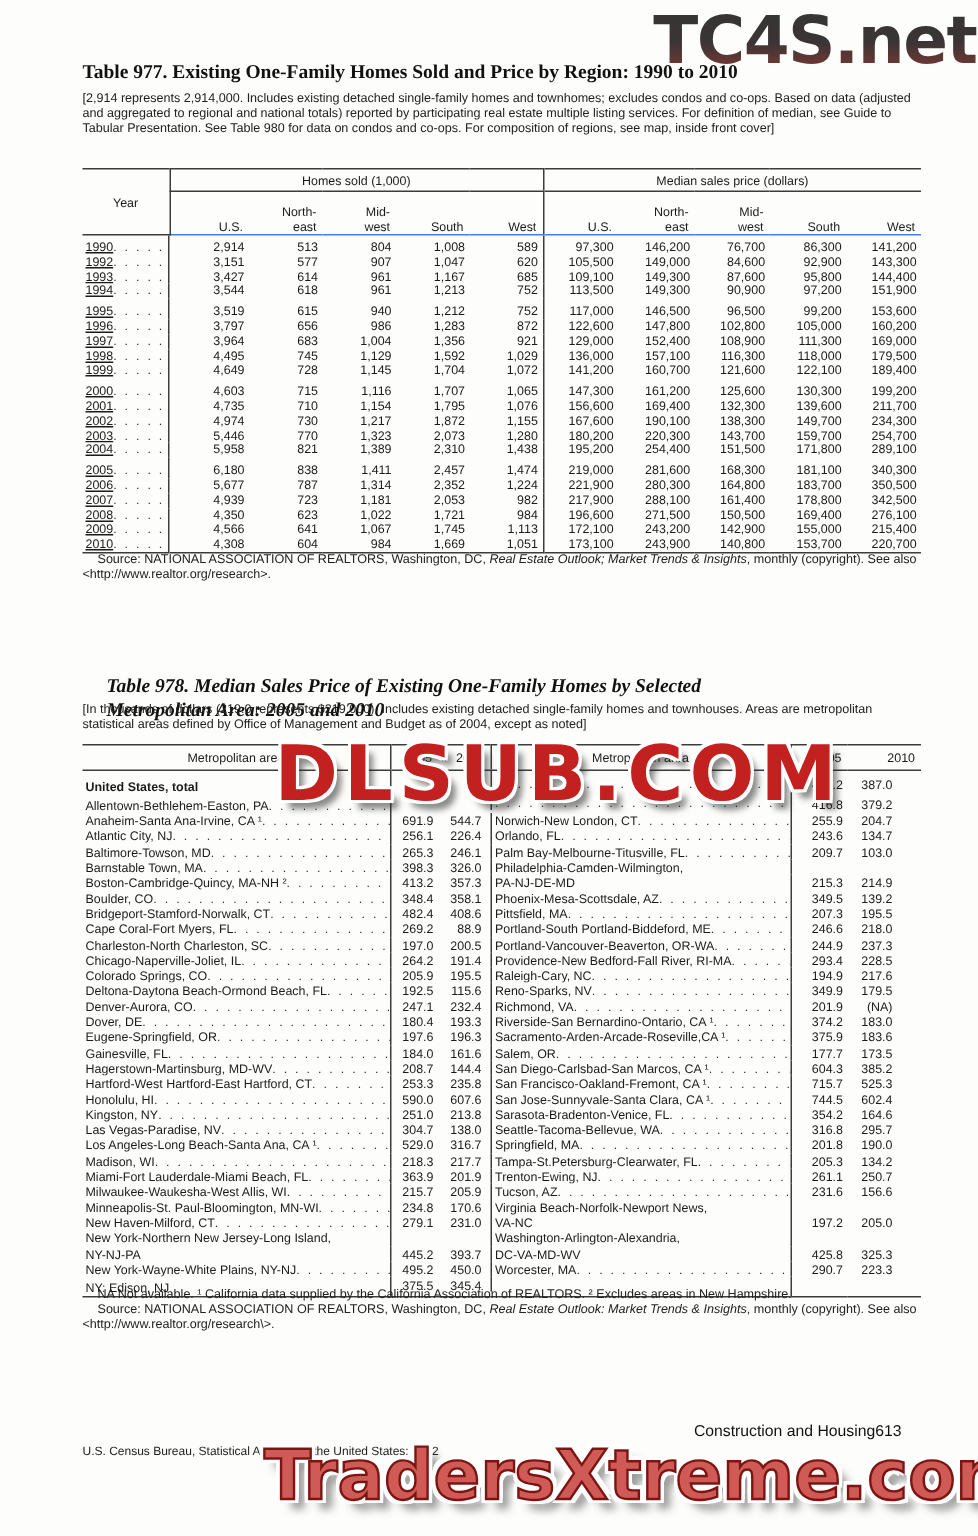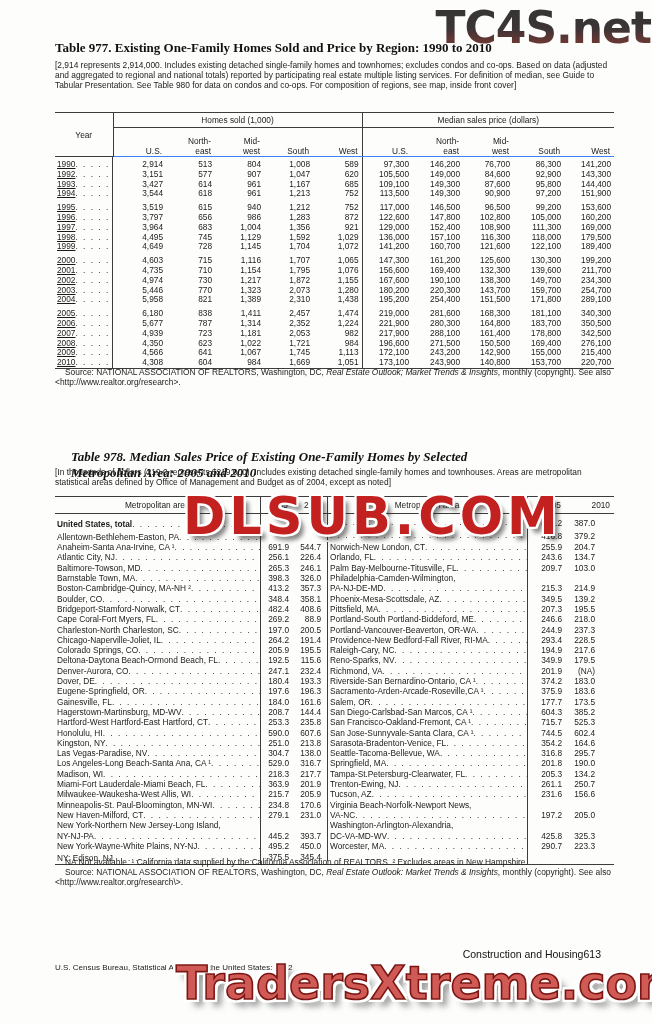--- a/index.html
+++ b/index.html
@@ -54,21 +54,21 @@
   
   #t978{top:496px; width:559px;}
   #t978 thead th{border-bottom:1px solid #3c3c3c; height:16px; vertical-align:middle;}
   #t978 th.mh{text-align:center;}
   #t978 th.vh{text-align:right; padding-right:4px;}
   #t978 td{line-height:10.3px; height:10.3px; white-space:nowrap;}
   #t978 td.name{display:flex; padding-left:2px;}
   #t978 td.num{text-align:right; padding-right:3px;}
   #t978 td.p6{padding-right:6px;}
   #t978 td.p19{padding-right:19px;}
-  #t978 .ind1{padding-left:9px;}
+  #t978 .ind1{padding-left:9px;flex-direction:column;}
   #t978 .ind2{padding-left:16px;}
   #t978 .b{font-weight:bold;}
   #t978 tbody tr:first-child td{padding-top:3px;}
   
   .running{position:absolute; top:948px; right:51px; font-size:10.5px; color:#111;}
   .running .pgnum{margin-left:0;}
   .census{position:absolute; top:963px; left:55px; font-size:8px; color:#222;}
   
   .wm{position:absolute; z-index:6; font-family:"DejaVu Sans",sans-serif; font-weight:bold; white-space:nowrap;}
   .wm-top{

